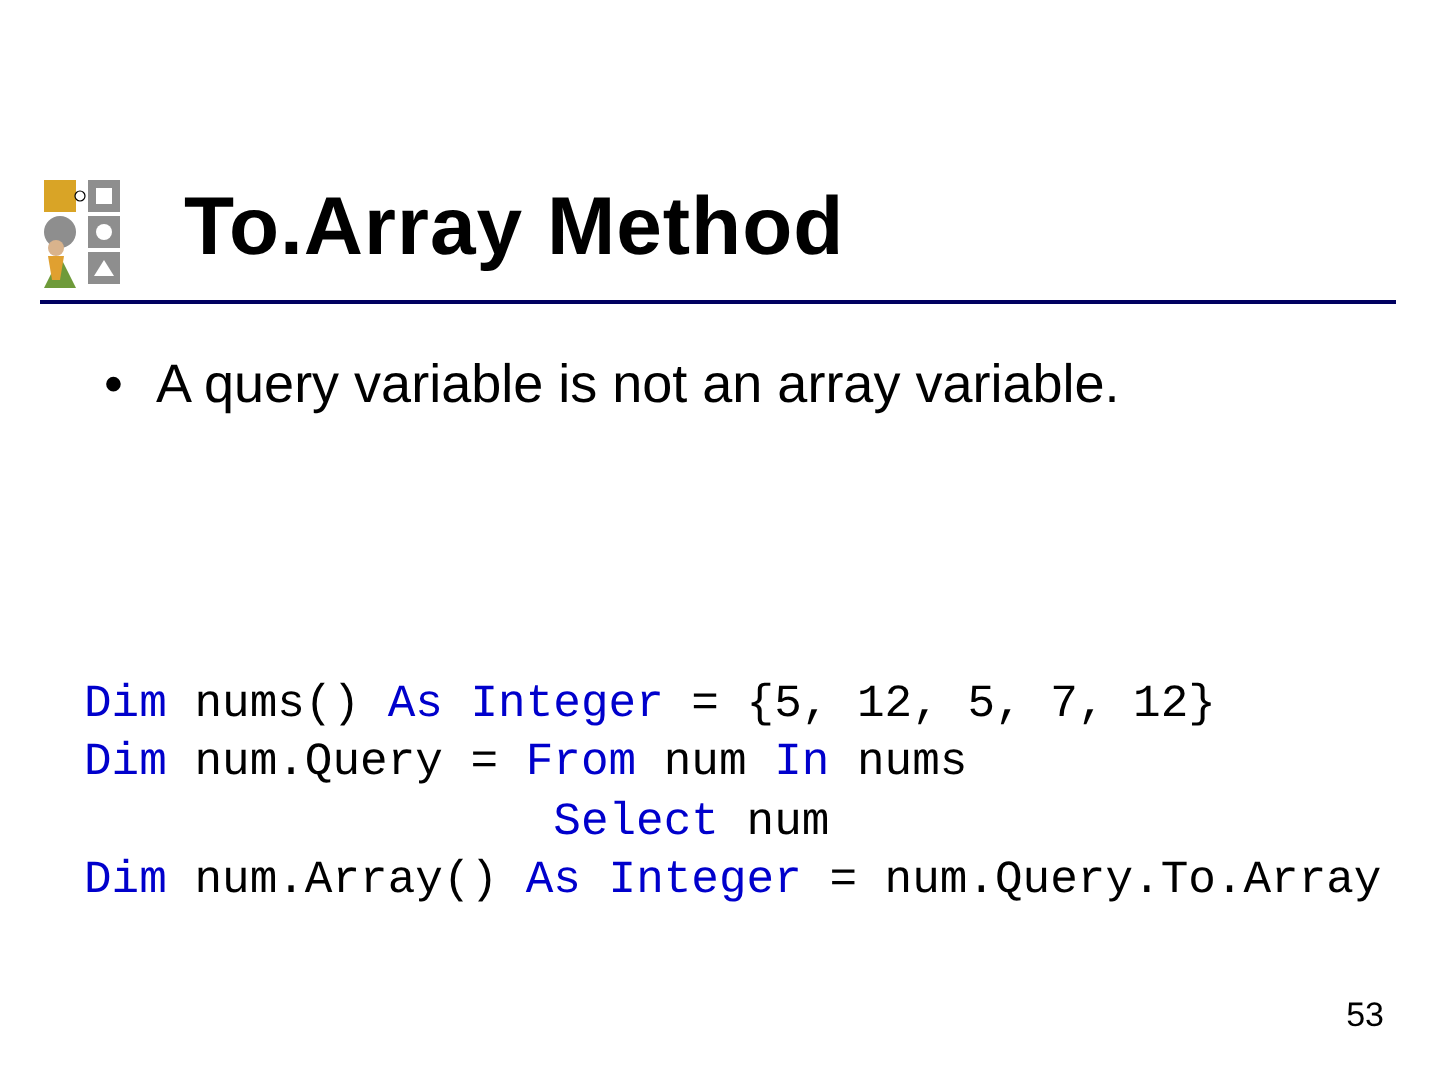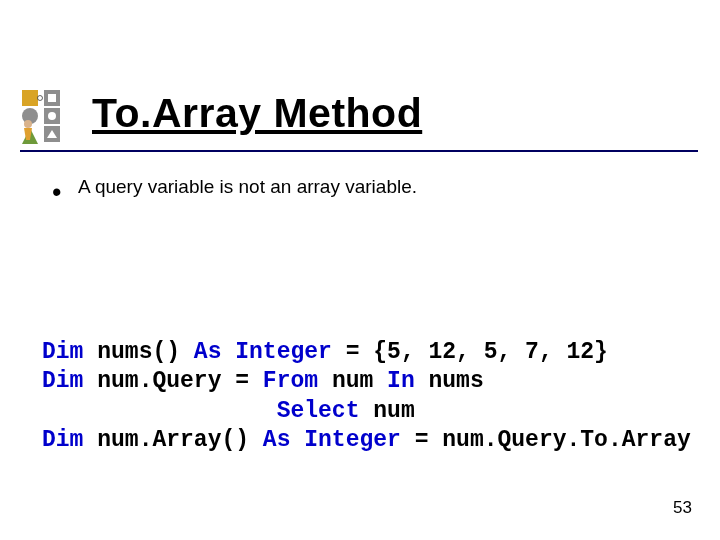--- a/index.html
+++ b/index.html
@@ -29,21 +29,20 @@
   }
   
   .title-heading {
     position: absolute;
     left: 92px;
     top: 90px;
     font-size: 41px;
     font-weight: bold;
     letter-spacing: 0.5px;
     color: #000;
-    text-decoration: underline;
   }
   .title-rule {
     position: absolute;
     left: 20px;
     top: 150px;
     width: 678px;
     height: 0;
     border-top: 2px solid #000060;
   }
   
@@ -54,21 +53,21 @@
     width: 640px;
   }
   ul.bullets {
     margin: 0;
     padding: 0;
     list-style: none;
   }
   ul.bullets li {
     position: relative;
     padding-left: 30px;
-    font-size: 19px;
+    font-size: 27px;
     line-height: 1.35;
     margin-bottom: 2px;
     color: #000;
   }
   ul.bullets li::before {
     content: "•";
     position: absolute;
     left: 4px;
     top: 0;
     font-size: 27px;
@@ -78,21 +77,21 @@
   .code-area {
     position: absolute;
     left: 42px;
     top: 338px;
     width: 660px;
     font-family: "Courier New", Courier, monospace;
     font-size: 23px;
     line-height: 1.28;
     white-space: pre;
     color: #000;
-    font-weight: bold;
+    font-weight: normal;
   }
   .kw { color: #0000cc; }      
   .plain { color: #000; }
   
   .page-number {
     position: absolute;
     right: 28px;
     bottom: 22px;
     font-size: 17px;
     color: #000;

